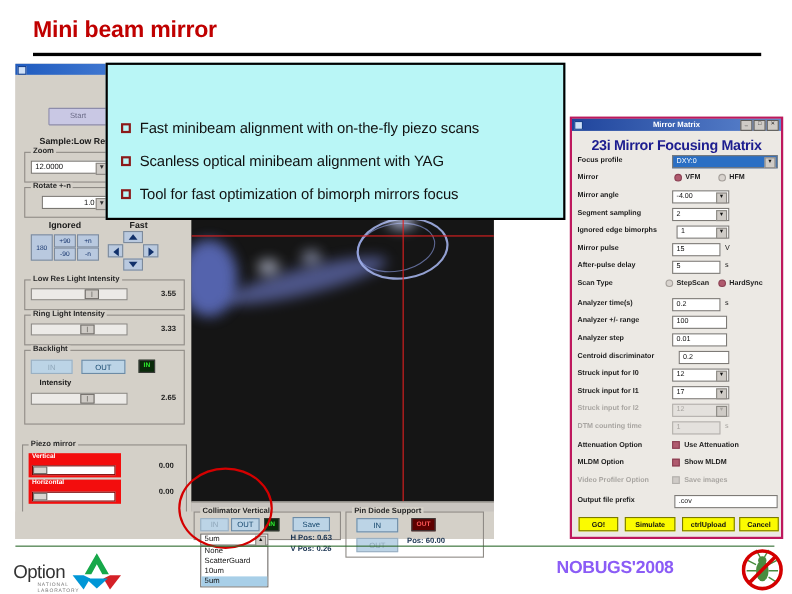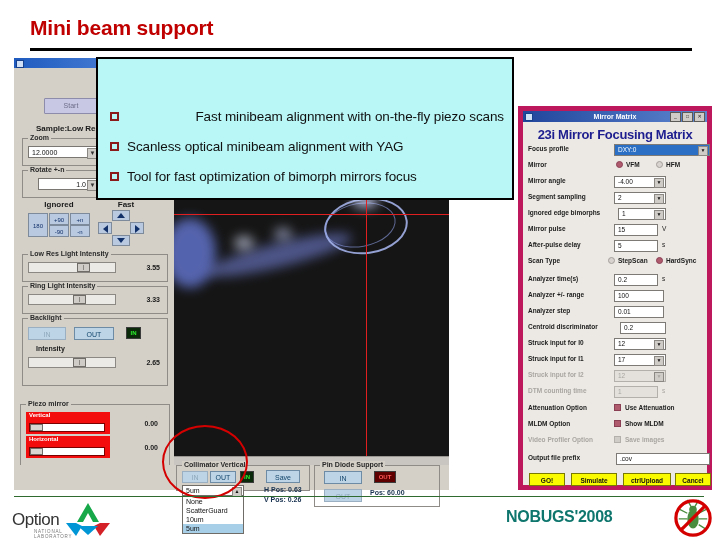--- a/index.html
+++ b/index.html
@@ -101,21 +101,21 @@
     position:absolute;left:96px;top:57px;width:418px;height:143px;
     background:#b9f6f6;border:2px solid #000;box-sizing:border-box;
   }
   .bul{position:absolute;display:flex;gap:8px;align-items:flex-start;}
   .bulsq{
     flex:0 0 auto;width:9px;height:9px;border:2px solid #8B1A1A;margin-top:4px;box-sizing:border-box;
   }
   .bultxt{font-size:13.5px;color:#111;line-height:17px;letter-spacing:-0.1px;}
 
   
-  .mm{position:absolute;left:518px;top:106px;width:194px;height:384px;background:#ece9e4;border:5px solid #be185d;box-sizing:border-box;}
+  .mm{position:absolute;left:518px;top:106px;width:194px;height:384px;background:#ece9e4;border:2px solid #be185d;box-sizing:border-box;}
   .mmbar{height:11px;background:linear-gradient(to right,#20459c,#5d86cf);position:relative;}
   .mmbar .mtitle{position:absolute;left:0;right:0;top:0;text-align:center;font-size:7px;font-weight:bold;color:#fff;line-height:11px;}
   .mmbar .mdot{position:absolute;left:2px;top:2px;width:6px;height:6px;background:#cfe0f7;border:1px solid #17408c;}
   .mmbar .mbtns{position:absolute;right:2px;top:1px;display:flex;gap:1px;}
   .mmbar .mbtns span{width:9px;height:8px;background:#cfcbc6;border:1px solid #5c5a57;font-size:5px;line-height:7px;text-align:center;color:#222;}
   .mmtitle{margin-top:5px;text-align:center;font-size:13px;font-weight:bold;color:#1d1d8f;letter-spacing:-0.3px;}
 
   .mrow{position:absolute;left:5px;right:5px;height:12px;}
   .mlab{position:absolute;left:0;top:1px;font-size:6.5px;color:#1c1c1c;font-weight:bold;white-space:nowrap;}
   .mlab.dis{color:#a9a6a2;}
@@ -138,29 +138,29 @@
   .cbox.dis{background:#cfcbc7;border-color:#b3b0ac;}
   .chk.dis{color:#a9a6a2;}
 
   .ybtn{position:absolute;background:#fbfb00;border:1px solid #7a7a00;font-size:6.5px;color:#111;text-align:center;font-weight:bold;box-sizing:border-box;}
 
   
   .foot-rule{position:absolute;left:14px;top:496px;width:690px;height:1px;background:#2f6b2f;}
   .argonne{position:absolute;left:12px;top:502px;}
   .arg-word{position:absolute;left:0;top:8px;font-size:17px;color:#333;letter-spacing:-0.5px;}
   .arg-sub{position:absolute;left:22px;top:27px;font-size:4.5px;color:#777;letter-spacing:0.8px;}
-  .nobugs{position:absolute;left:506px;top:508px;font-size:16px;font-weight:bold;color:#0f766e;letter-spacing:-0.3px;}
+  .nobugs{position:absolute;left:506px;top:508px;font-size:16px;font-weight:bold;color:#8b5cf6;letter-spacing:-0.3px;}
   .bugicon{position:absolute;left:674px;top:498px;width:38px;height:40px;}
 </style>
 </head>
 <body>
 
 <div class="slide">
 
-  <div class="slide-title">Mini beam support</div>
+  <div class="slide-title">Mini beam mirror</div>
   <div class="title-rule"></div>
 
   <div class="shot">
 
     <div class="leftpanel">
       <div class="tbar">
         <div class="tdot"></div>
       </div>
 
       <div class="startbtn">Start</div>
@@ -297,21 +297,21 @@
         <div class="it">ScatterGuard</div>
         <div class="it">10um</div>
         <div class="it sel">5um</div>
       </div>
     </div>
   </div>
 
   <div class="ellipse" style="left:162px;top:425px;width:82px;height:70px;"></div>
 
   <div class="callout">
-    <div class="bul" style="left:12px;top:49px;width:394px;justify-content:space-between;">
+    <div class="bul" style="left:12px;top:49px;width:394px;">
       <span class="bulsq"></span>
       <span class="bultxt">Fast minibeam alignment with on-the-fly piezo scans</span>
     </div>
     <div class="bul" style="left:12px;top:109px;width:394px;">
       <span class="bulsq"></span>
       <span class="bultxt">Tool for fast optimization of bimorph mirrors focus</span>
     </div>
     <div class="bul" style="left:12px;top:79px;width:394px;">
       <span class="bulsq"></span>
       <span class="bultxt">Scanless optical minibeam alignment with YAG</span>

